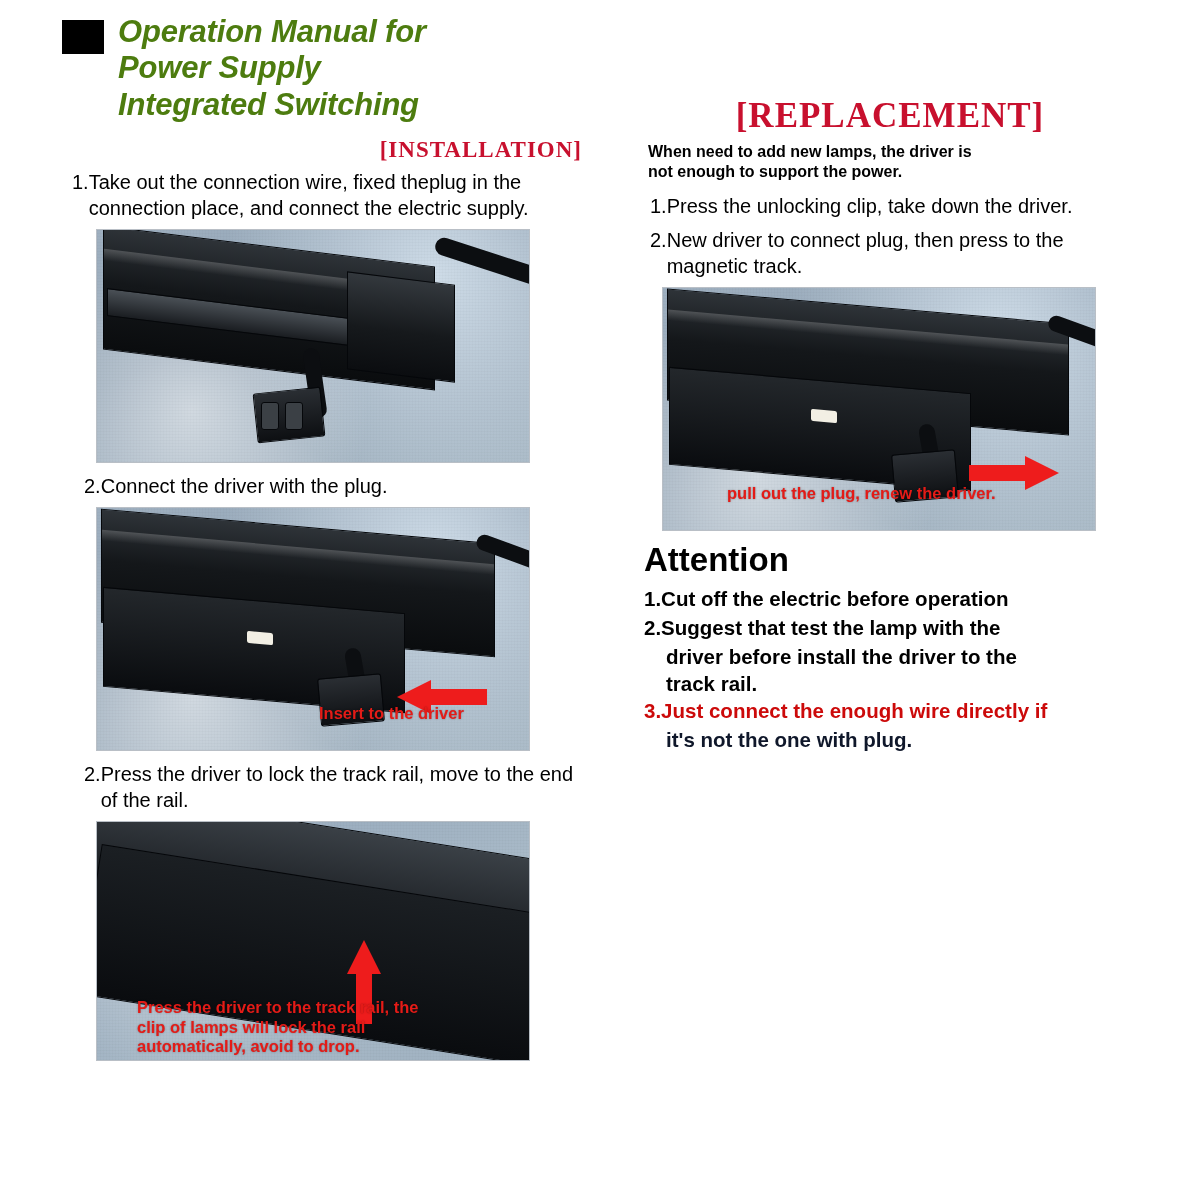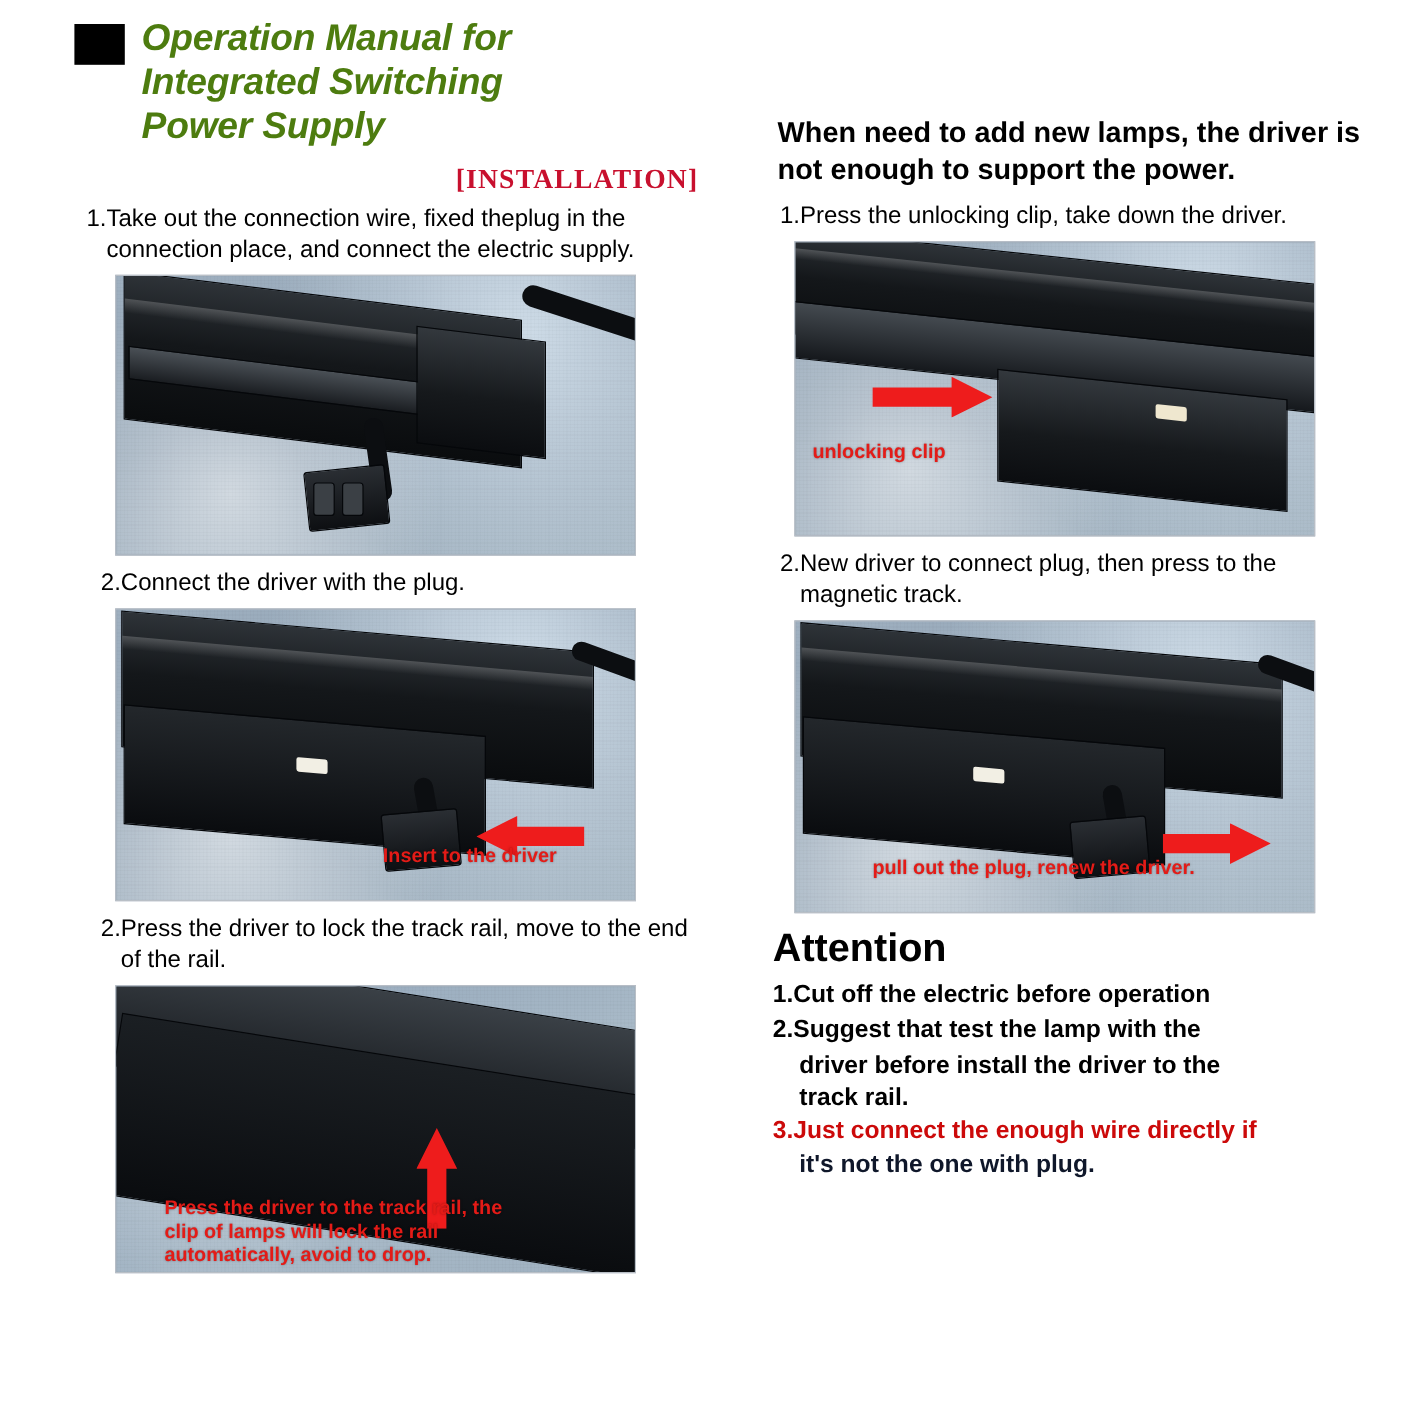--- a/index.html
+++ b/index.html
@@ -71,21 +71,21 @@
     padding-left: 10px;
   }
   .section-heading.replacement {
     margin: 0 0 6px 0;
     font-size: 35px;
     text-align: center;
   }
 
   .intro-bold {
     font-weight: bold;
-    font-size: 24px;
+    font-size: 16px;
     line-height: 1.28;
     color: #000;
     margin: 0 0 10px 8px;
   }
 
   
   .step {
     font-size: 20px;
     line-height: 1.3;
     color: #000;
@@ -205,22 +205,22 @@
 <body>
 
 <div class="page">
 
   <div class="col-left">
 
     <div class="title-row">
       <div class="title-square"></div>
       <div class="main-title">
         <div>Operation Manual for</div>
+        <div>Power Supply</div>
         <div>Integrated Switching</div>
-        <div>Power Supply</div>
       </div>
     </div>
 
     <div class="section-heading install">[INSTALLATION]</div>
 
     <div class="step">
       <span class="num">1.</span>
       <span class="txt">Take out the connection wire, fixed theplug in the connection place, and connect the electric supply.</span>
     </div>
 
@@ -278,45 +278,32 @@
         <div>Press the driver to the track rail, the</div>
         <div>clip of lamps will lock the rail</div>
         <div>automatically, avoid to drop.</div>
       </div>
     </div>
 
   </div>
 
   <div class="col-right">
 
+    <div class="section-heading replacement">[REPLACEMENT]</div>
 
     <div class="intro-bold">
       <div>When need to add new lamps, the driver is</div>
       <div>not enough to support the power.</div>
     </div>
 
     <div class="step">
       <span class="num">1.</span>
       <span class="txt">Press the unlocking clip, take down the driver.</span>
     </div>
 
-    <div class="figure" style="width:432px;height:244px;margin-left:22px;">
-      <div class="fig-sky"></div>
-      <div class="fig-noise"></div>
-      <div class="rail sheen" style="left:-4px;top:12px;width:446px;height:86px;transform:skewY(6deg);"></div>
-      <div class="rail" style="left:-4px;top:72px;width:446px;height:46px;transform:skewY(6deg);background:linear-gradient(180deg,#444a50,#15181c);"></div>
-      <div class="driver" style="left:168px;top:118px;width:240px;height:92px;transform:skewY(6deg);"></div>
-      <div class="led-dot" style="left:300px;top:136px;width:26px;height:12px;transform:skewY(6deg);background:#efe7cf;"></div>
-      <div class="arrow-red" style="left:64px;top:112px;">
-        <svg width="100" height="34" viewBox="0 0 100 34" aria-hidden="true">
-          <polygon points="100,17 66,0 66,9 0,9 0,25 66,25 66,34" fill="#ee1c1c"></polygon>
-        </svg>
-      </div>
-      <div class="cap-red" style="left:14px;top:166px;">unlocking clip</div>
-    </div>
 
     <div class="step">
       <span class="num">2.</span>
       <span class="txt">New driver to connect plug, then press to the magnetic track.</span>
     </div>
 
     <div class="figure" style="width:432px;height:242px;margin-left:22px;">
       <div class="fig-sky"></div>
       <div class="fig-noise"></div>
       <div class="rail sheen" style="left:4px;top:18px;width:400px;height:110px;transform:skewY(5deg);"></div>

